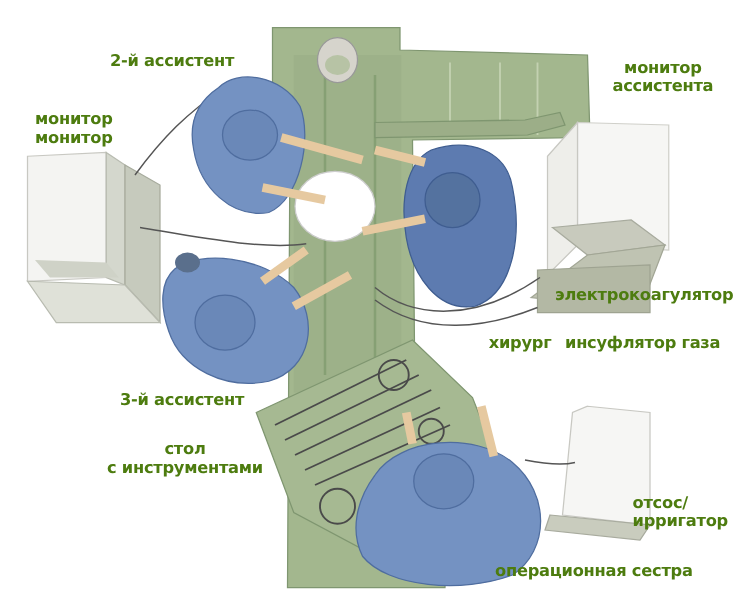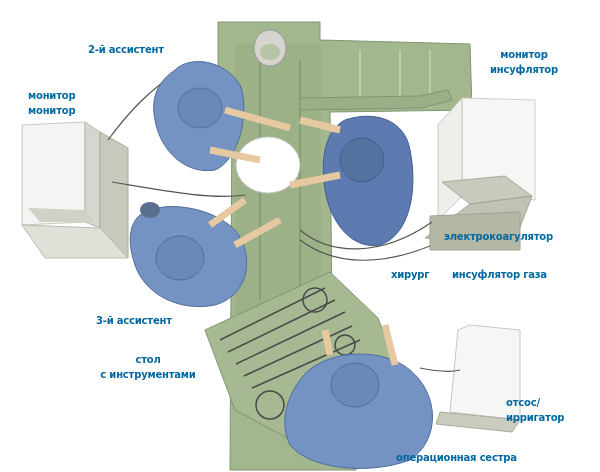--- a/index.html
+++ b/index.html
@@ -1,18 +1,18 @@
 <!DOCTYPE html>
 <html><head>
 <meta charset="utf-8">
 <style>
   html,body{margin:0;padding:0;background:#ffffff;}
   body{width:600px;height:472px;position:relative;overflow:hidden;font-family:"DejaVu Sans","Liberation Sans",sans-serif;}
   .stage{position:absolute;left:0;top:0;width:600px;height:472px;}
-  .label{position:absolute;font-weight:bold;font-size:10px;line-height:15px;color:#0369a1;white-space:nowrap;letter-spacing:-0.2px;}
+  .label{position:absolute;font-weight:bold;font-size:13px;line-height:15px;color:#4d7c0f;white-space:nowrap;letter-spacing:-0.2px;}
   .label.center{text-align:center;}
   svg{position:absolute;left:0;top:0;}
 </style>
 </head>
 <body>
 
 <div class="stage">
 
 <svg width="600" height="472" viewBox="0 0 600 472">
 
@@ -107,21 +107,21 @@
 
 <div class="label" style="left:88px;top:42px;">2-й ассистент</div>
 
 <div class="label" style="left:28px;top:88px;">
   <div>монитор</div>
   <div>монитор</div>
 </div>
 
 <div class="label center" style="left:490px;top:47px;">
   <div>монитор</div>
-  <div>инсуфлятор</div>
+  <div>ассистента</div>
 </div>
 
 <div class="label" style="left:444px;top:208px;margin-top:21px;">электрокоагулятор</div>
 
 <div class="label" style="left:363px;top:267px;margin-left:28px;">хирург</div>
 
 <div class="label" style="left:452px;top:267px;">инсуфлятор газа</div>
 
 <div class="label" style="left:96px;top:313px;">3-й ассистент</div>
 

